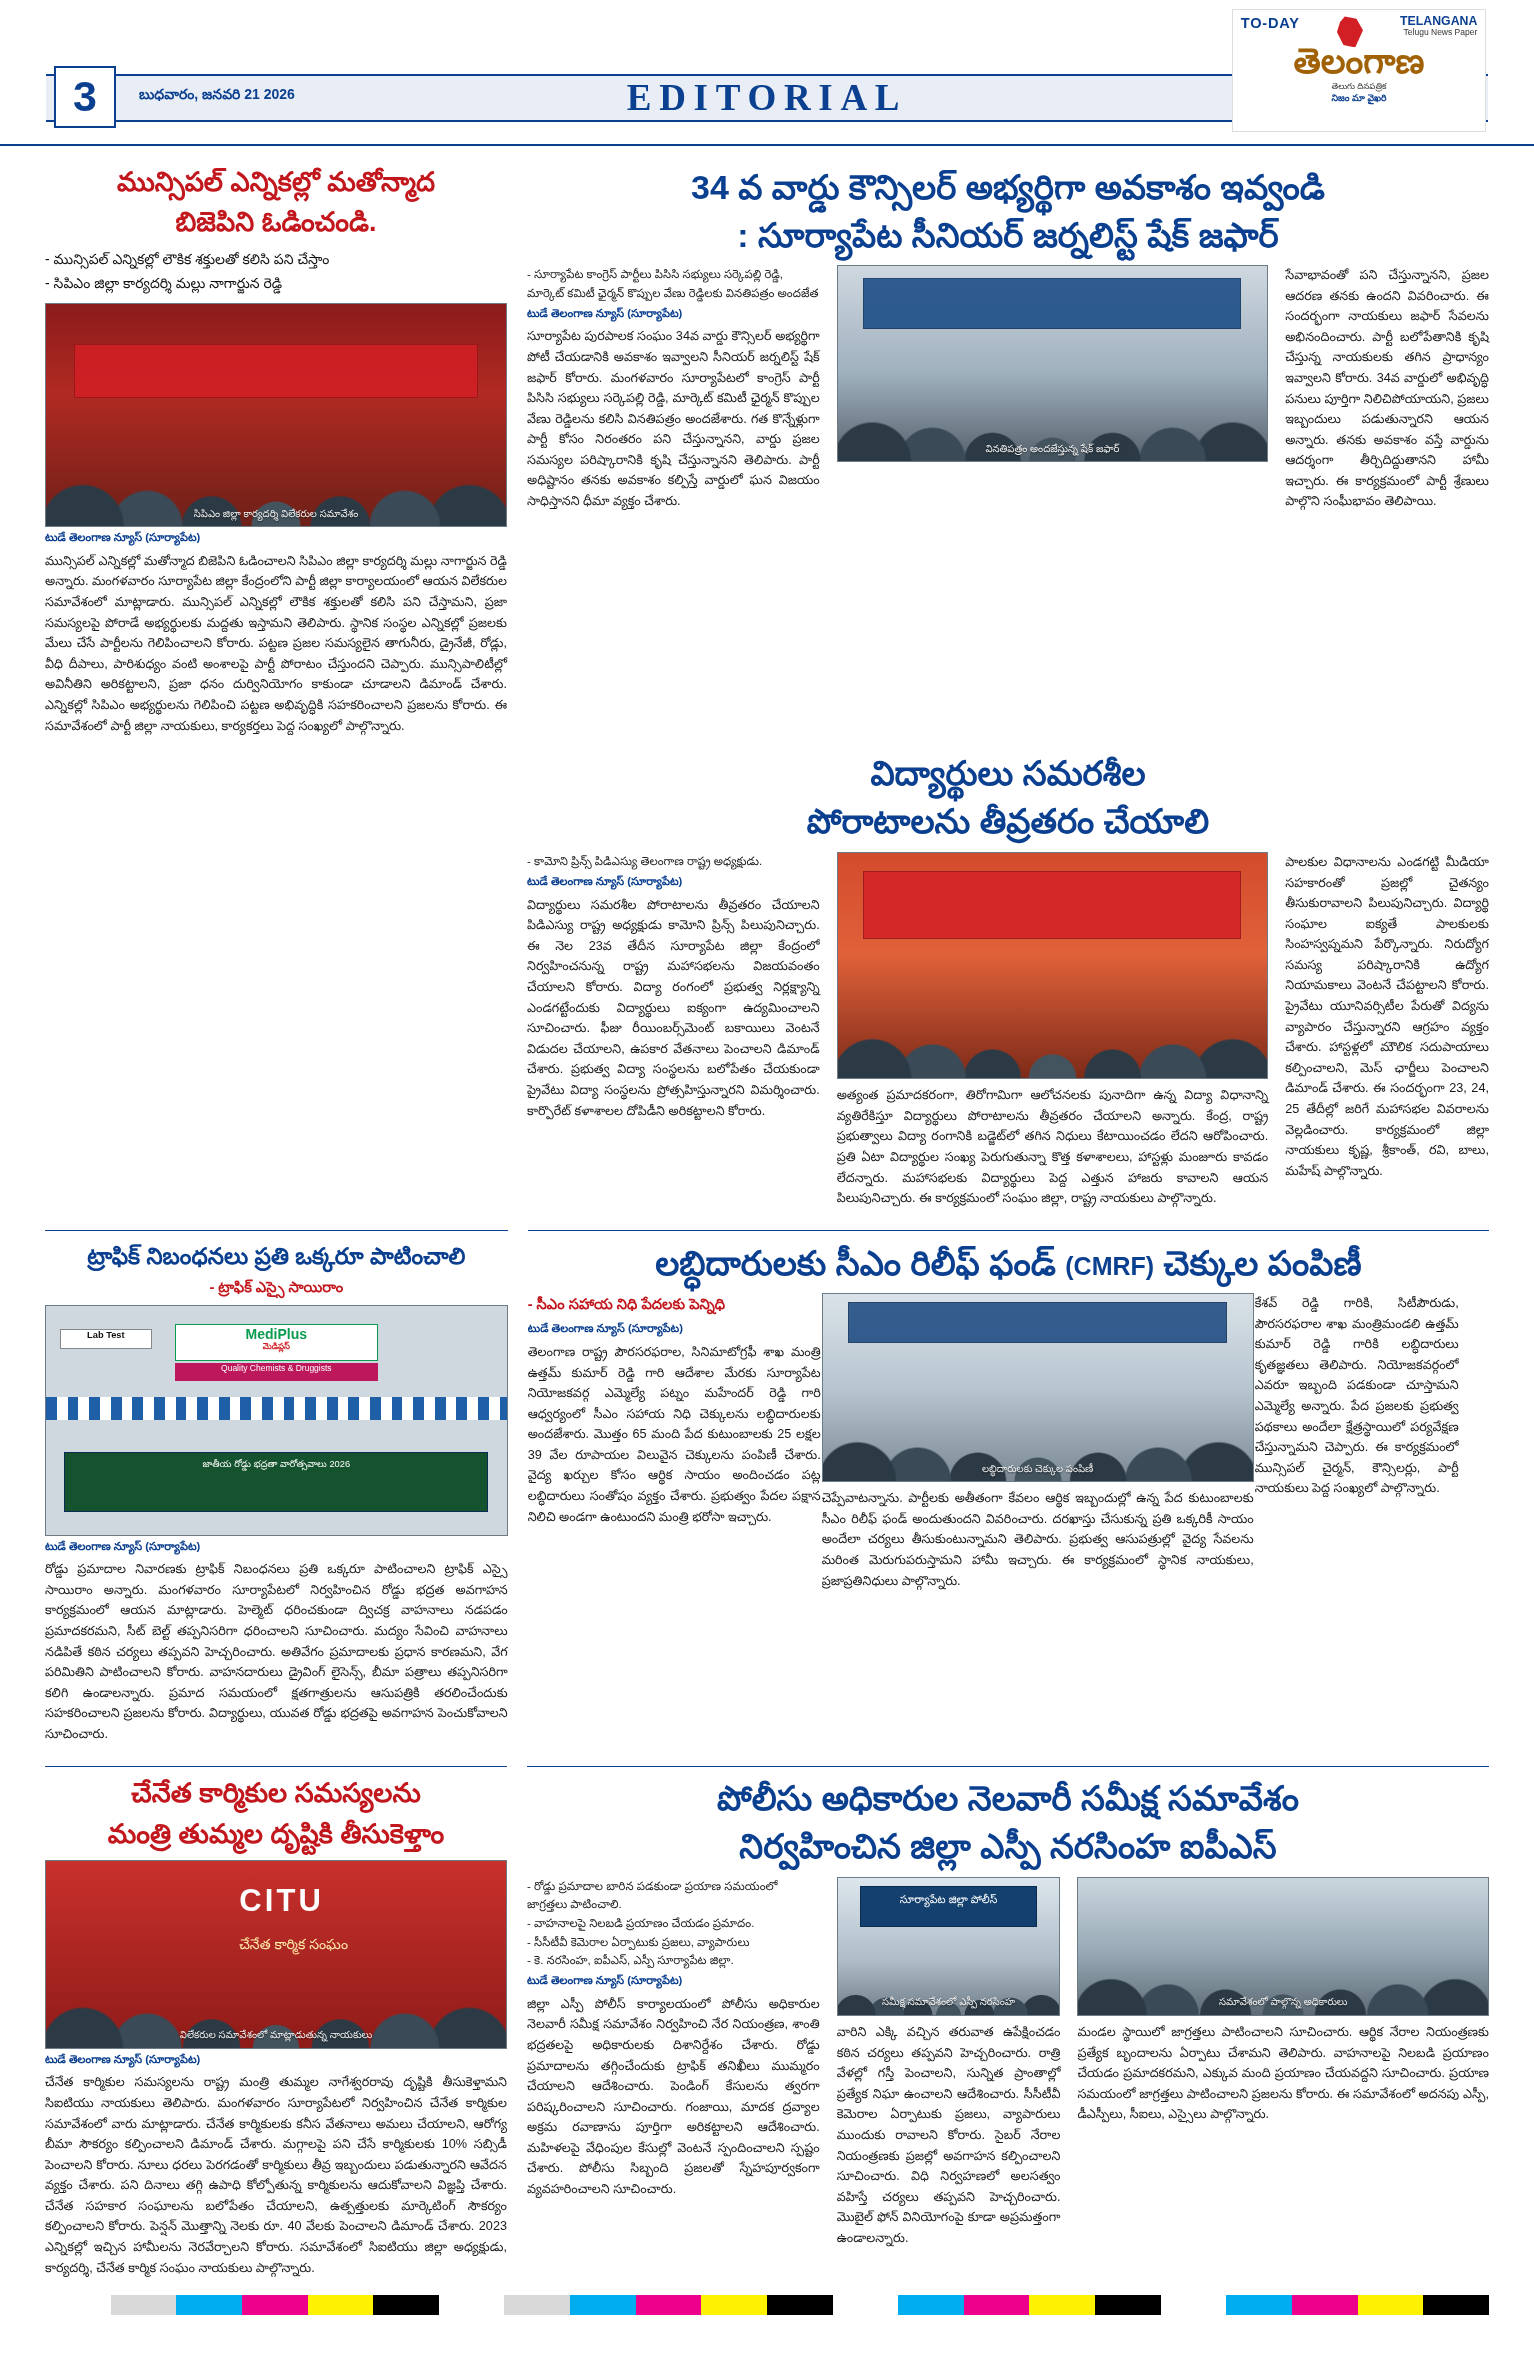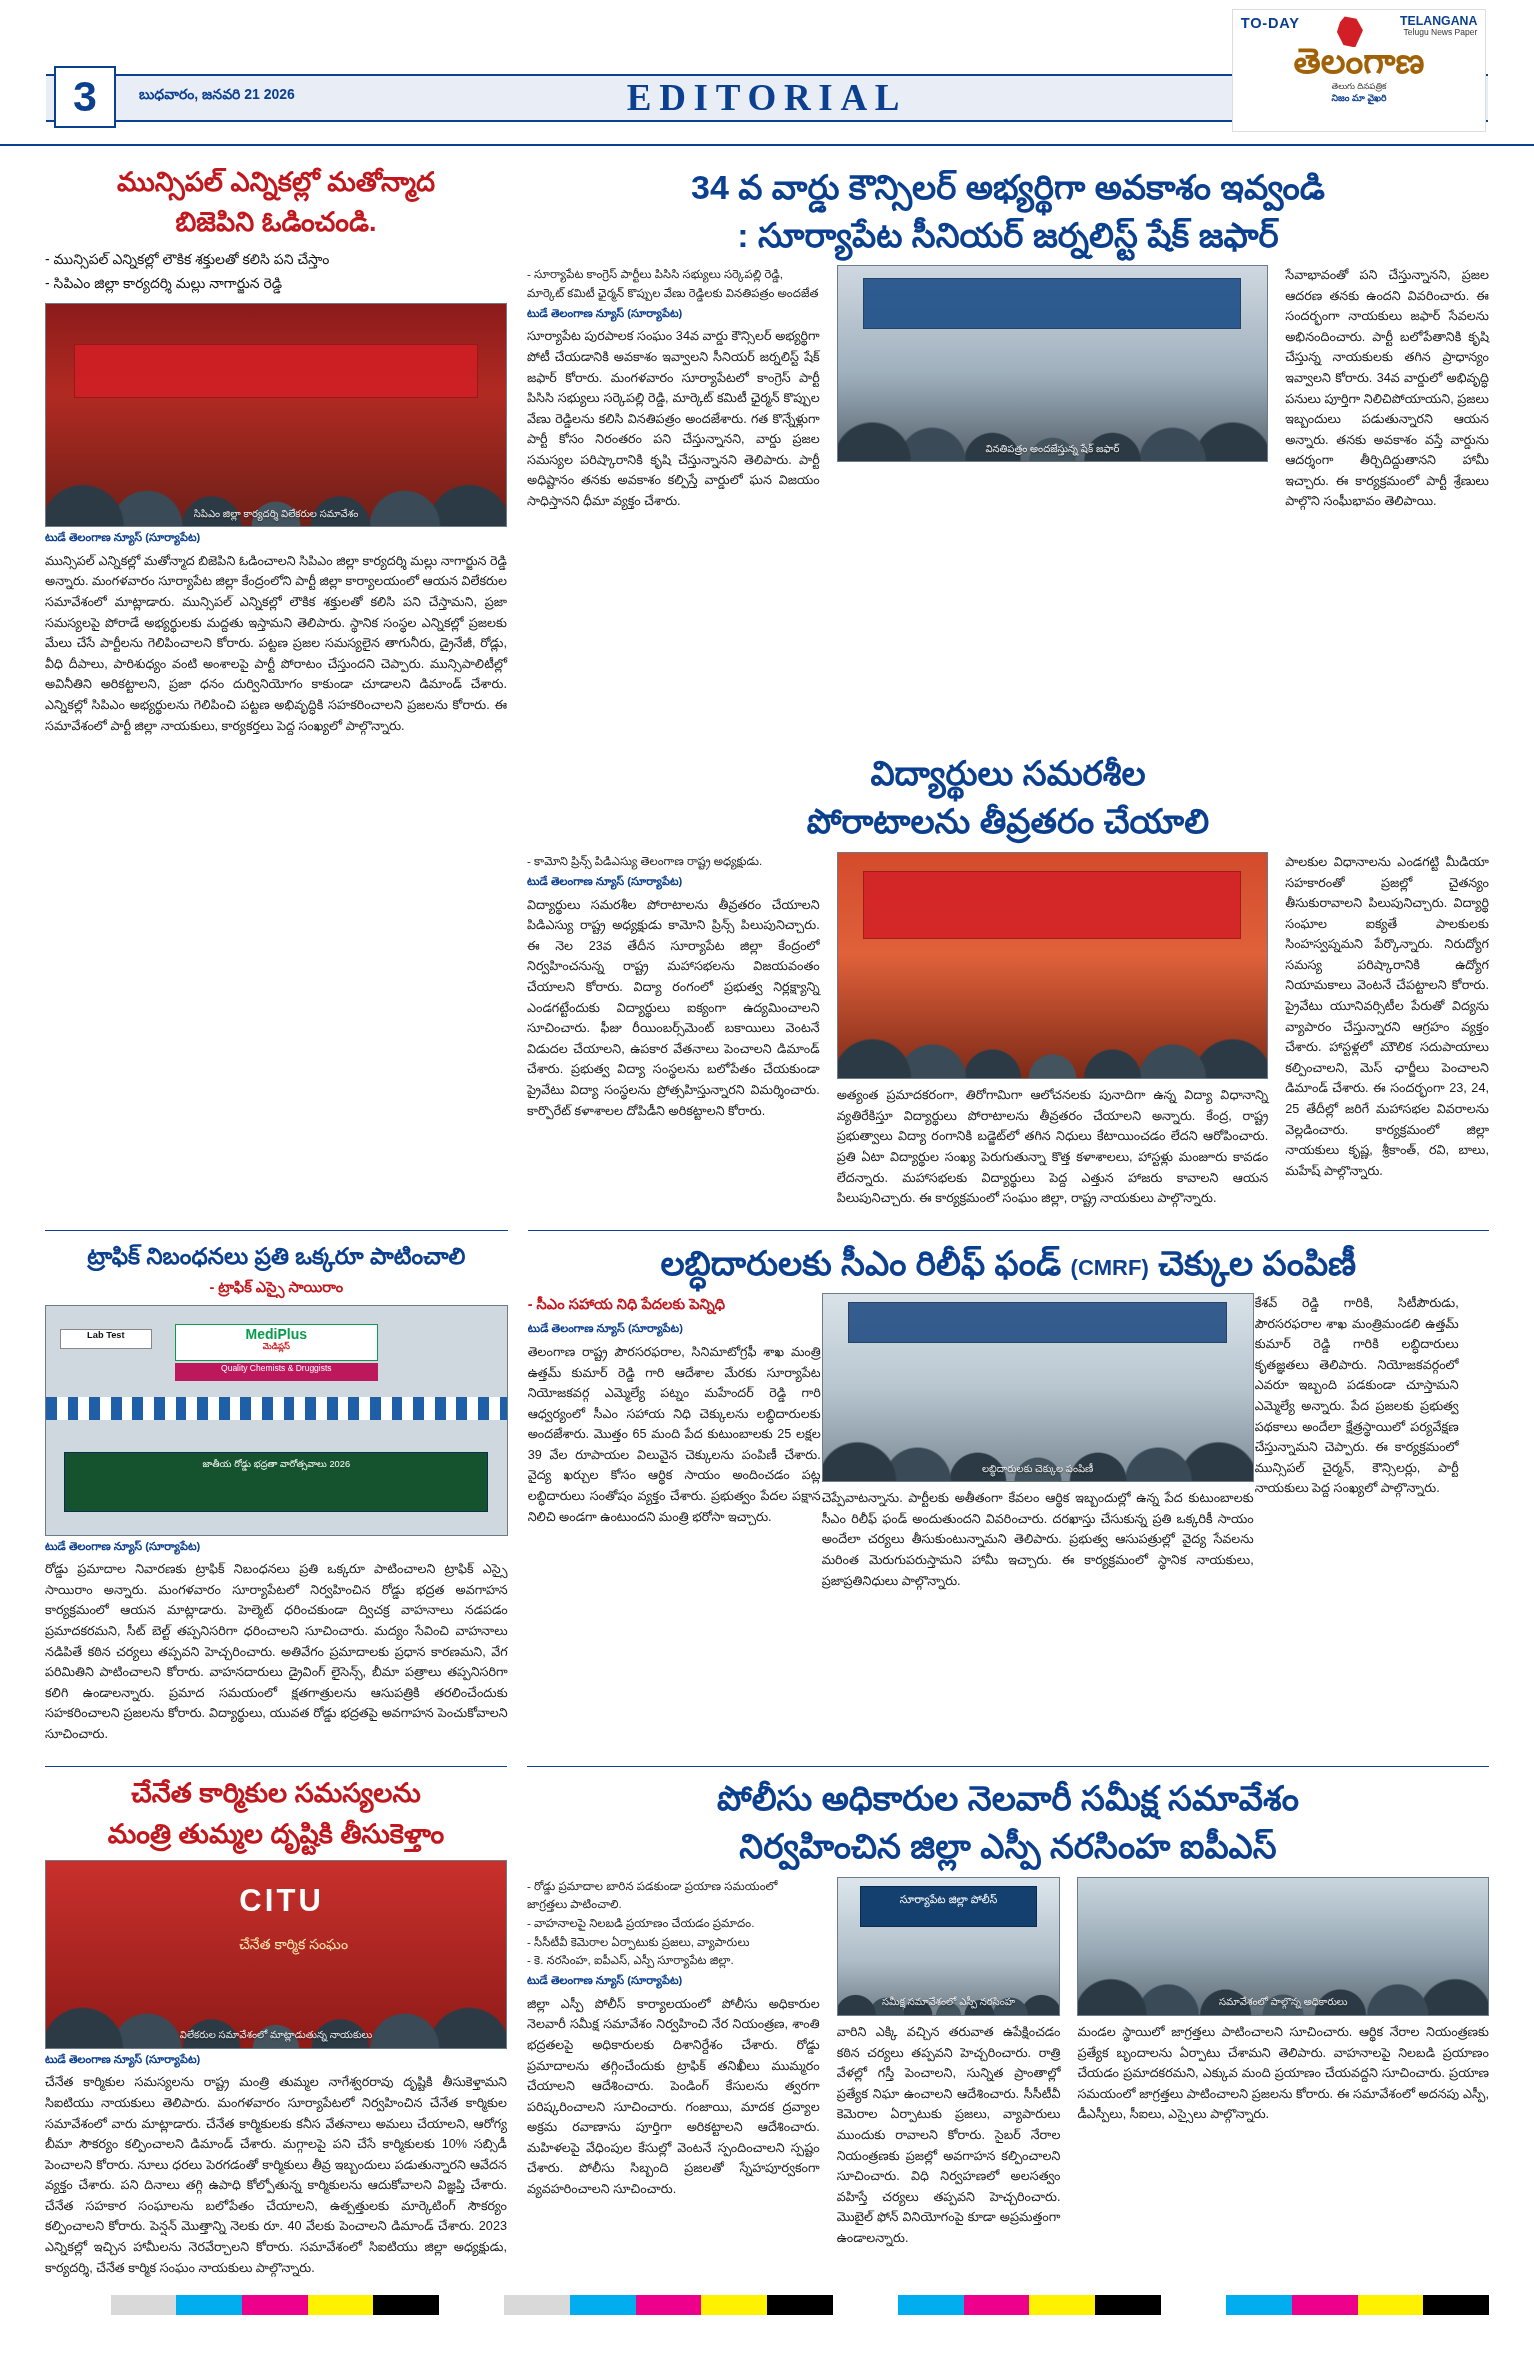--- a/index.html
+++ b/index.html
@@ -345,21 +345,21 @@
             </div>
           </div>
         </div>
         <div class="caption">టుడే తెలంగాణ న్యూస్ (సూర్యాపేట)</div>
         <div class="body">రోడ్డు ప్రమాదాల నివారణకు ట్రాఫిక్ నిబంధనలు ప్రతి ఒక్కరూ పాటించాలని ట్రాఫిక్ ఎస్సై సాయిరాం అన్నారు. మంగళవారం సూర్యాపేటలో నిర్వహించిన రోడ్డు భద్రత అవగాహన కార్యక్రమంలో ఆయన మాట్లాడారు. హెల్మెట్ ధరించకుండా ద్విచక్ర వాహనాలు నడపడం ప్రమాదకరమని, సీట్ బెల్ట్ తప్పనిసరిగా ధరించాలని సూచించారు. మద్యం సేవించి వాహనాలు నడిపితే కఠిన చర్యలు తప్పవని హెచ్చరించారు. అతివేగం ప్రమాదాలకు ప్రధాన కారణమని, వేగ పరిమితిని పాటించాలని కోరారు. వాహనదారులు డ్రైవింగ్ లైసెన్స్, బీమా పత్రాలు తప్పనిసరిగా కలిగి ఉండాలన్నారు. ప్రమాద సమయంలో క్షతగాత్రులను ఆసుపత్రికి తరలించేందుకు సహకరించాలని ప్రజలను కోరారు. విద్యార్థులు, యువత రోడ్డు భద్రతపై అవగాహన పెంచుకోవాలని సూచించారు.</div>
       </div>
 
       <div class="col" style="width:962px;">
         <hr class="divider">
         <div class="hl blue big">
-          <span>లబ్ధిదారులకు సీఎం రిలీఫ్ ఫండ్ </span><span style="font-size:22px;">(CMRF)</span><span> చెక్కుల పంపిణీ</span>
+          <span>లబ్ధిదారులకు సీఎం రిలీఫ్ ఫండ్ </span><span style="font-size:25px;">(CMRF)</span><span> చెక్కుల పంపిణీ</span>
         </div>
         <div class="row" style="gap:1px; margin-top:6.2px;">
           <div class="col" style="width:293px;">
             <div class="byline">- సీఎం సహాయ నిధి పేదలకు పెన్నిధి</div>
             <div class="caption">టుడే తెలంగాణ న్యూస్ (సూర్యాపేట)</div>
             <div class="body">తెలంగాణ రాష్ట్ర పౌరసరఫరాల, సినిమాటోగ్రఫీ శాఖ మంత్రి ఉత్తమ్ కుమార్ రెడ్డి గారి ఆదేశాల మేరకు సూర్యాపేట నియోజకవర్గ ఎమ్మెల్యే పట్నం మహేందర్ రెడ్డి గారి ఆధ్వర్యంలో సీఎం సహాయ నిధి చెక్కులను లబ్ధిదారులకు అందజేశారు. మొత్తం 65 మంది పేద కుటుంబాలకు 25 లక్షల 39 వేల రూపాయల విలువైన చెక్కులను పంపిణీ చేశారు. వైద్య ఖర్చుల కోసం ఆర్థిక సాయం అందించడం పట్ల లబ్ధిదారులు సంతోషం వ్యక్తం చేశారు. ప్రభుత్వం పేదల పక్షాన నిలిచి అండగా ఉంటుందని మంత్రి భరోసా ఇచ్చారు.</div>
           </div>
           <div class="col" style="width:432px;">
             <div class="photo ph-c" style="height:189px;">
               <div class="sky"></div>

